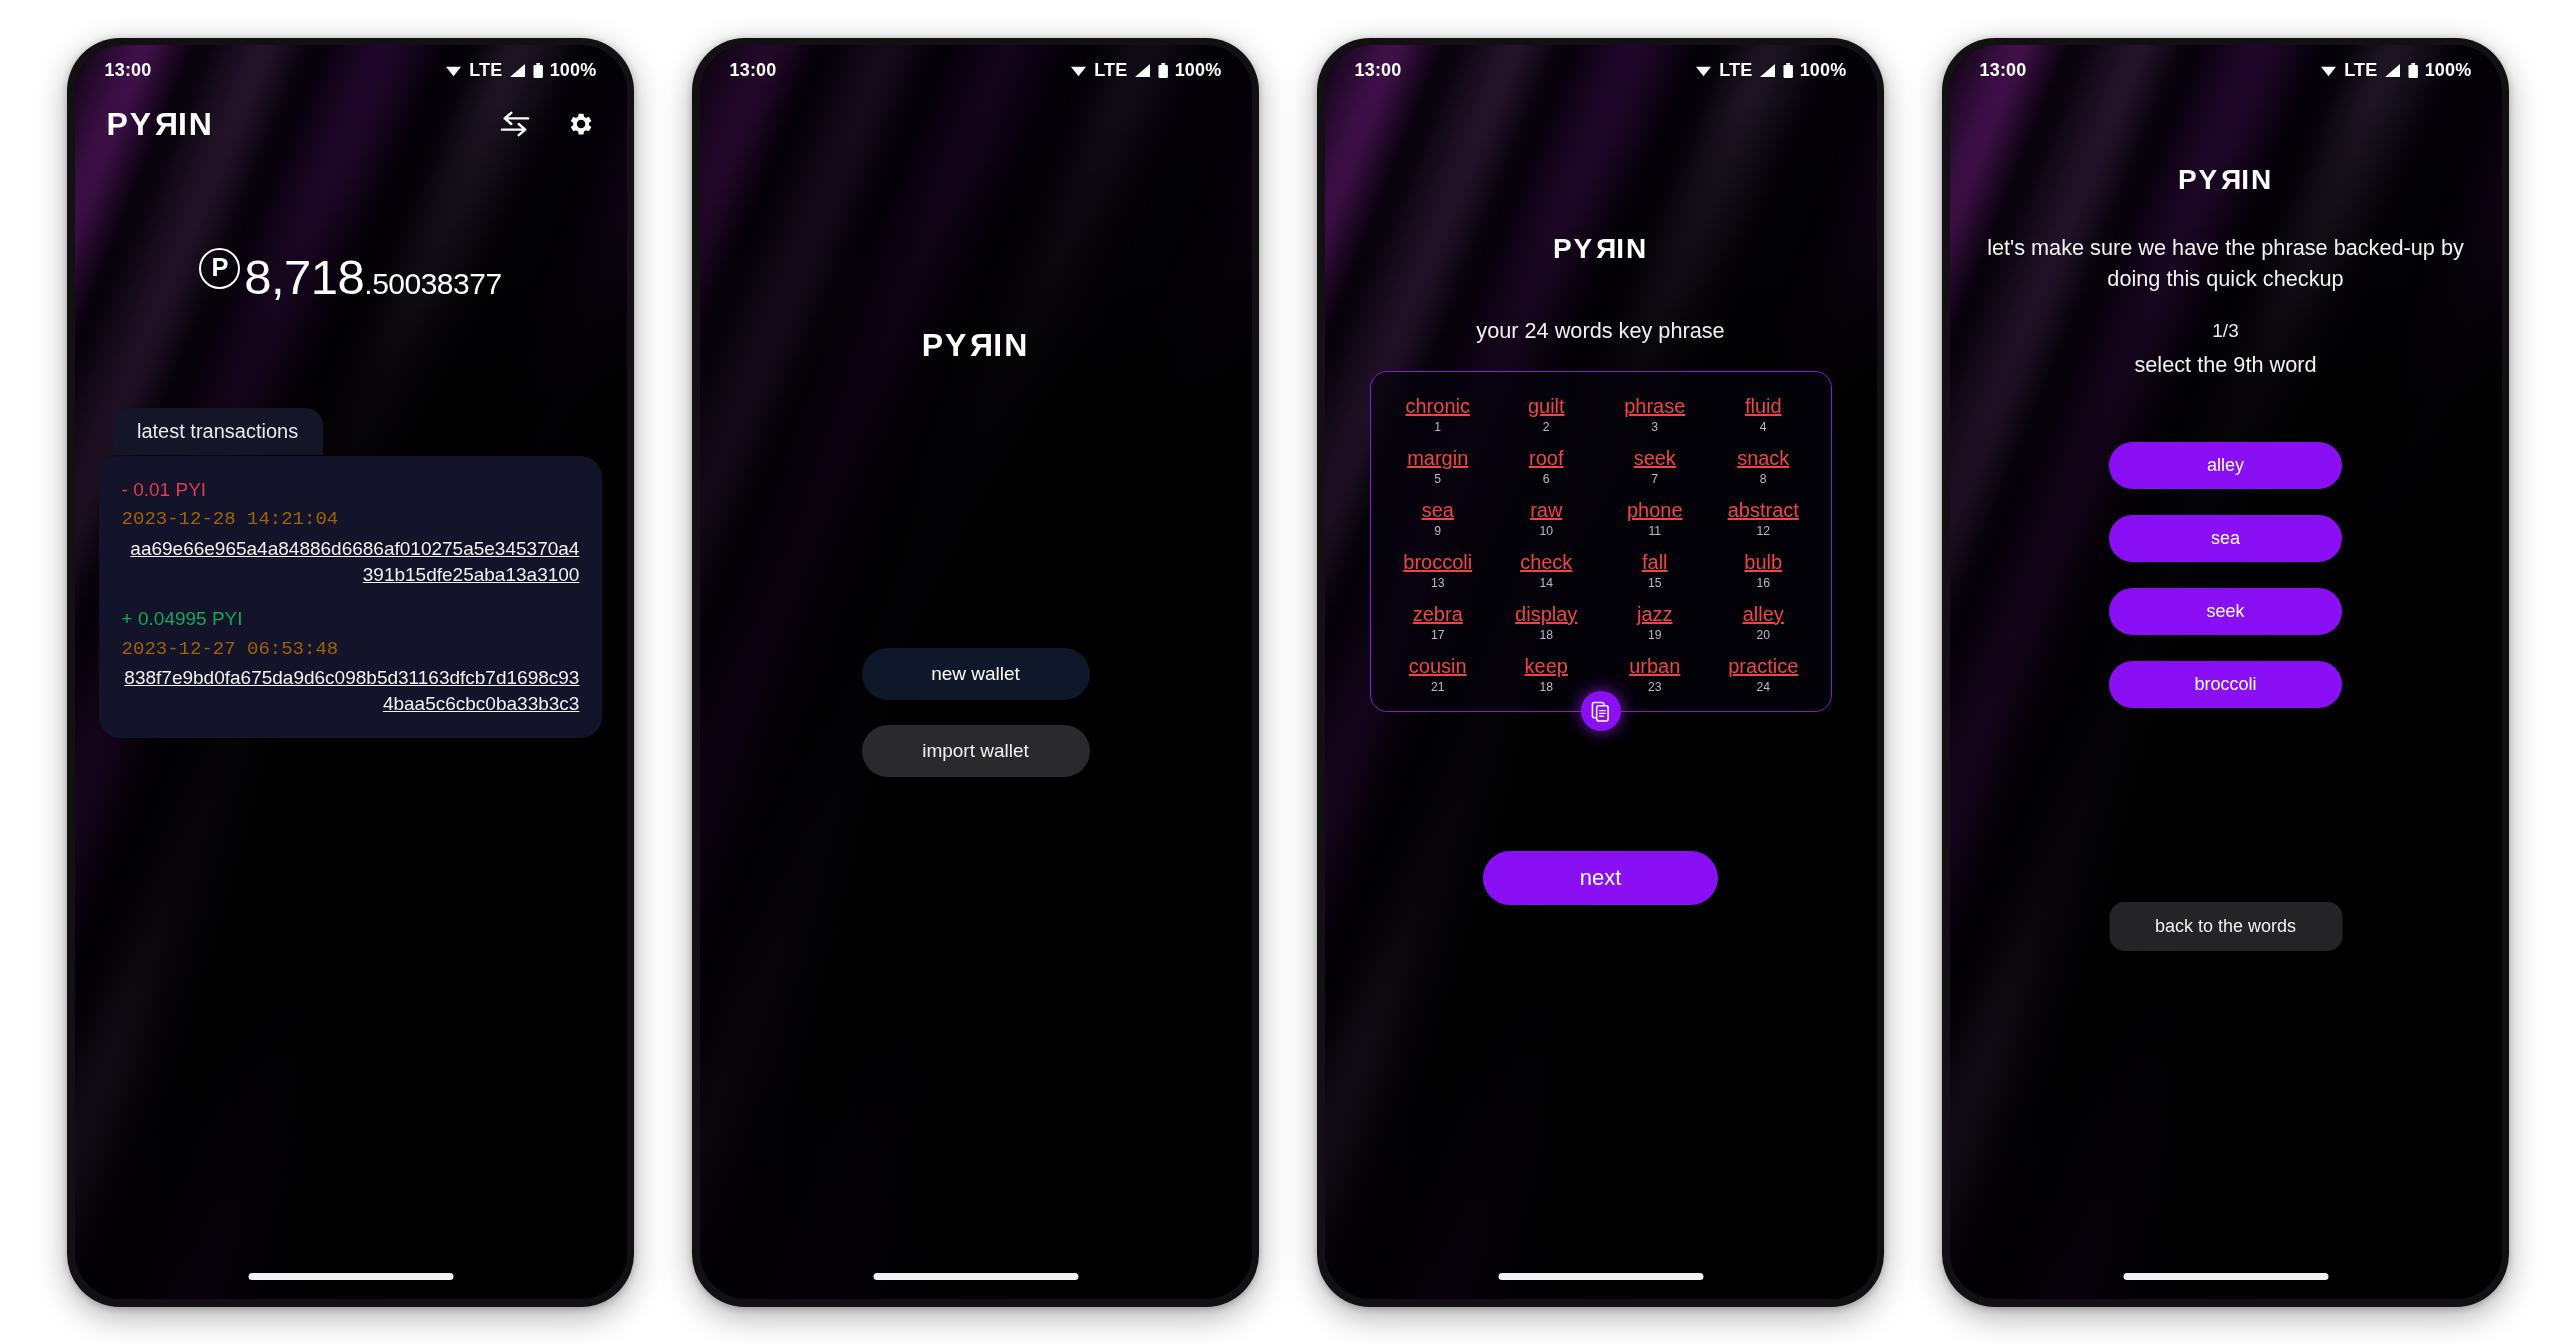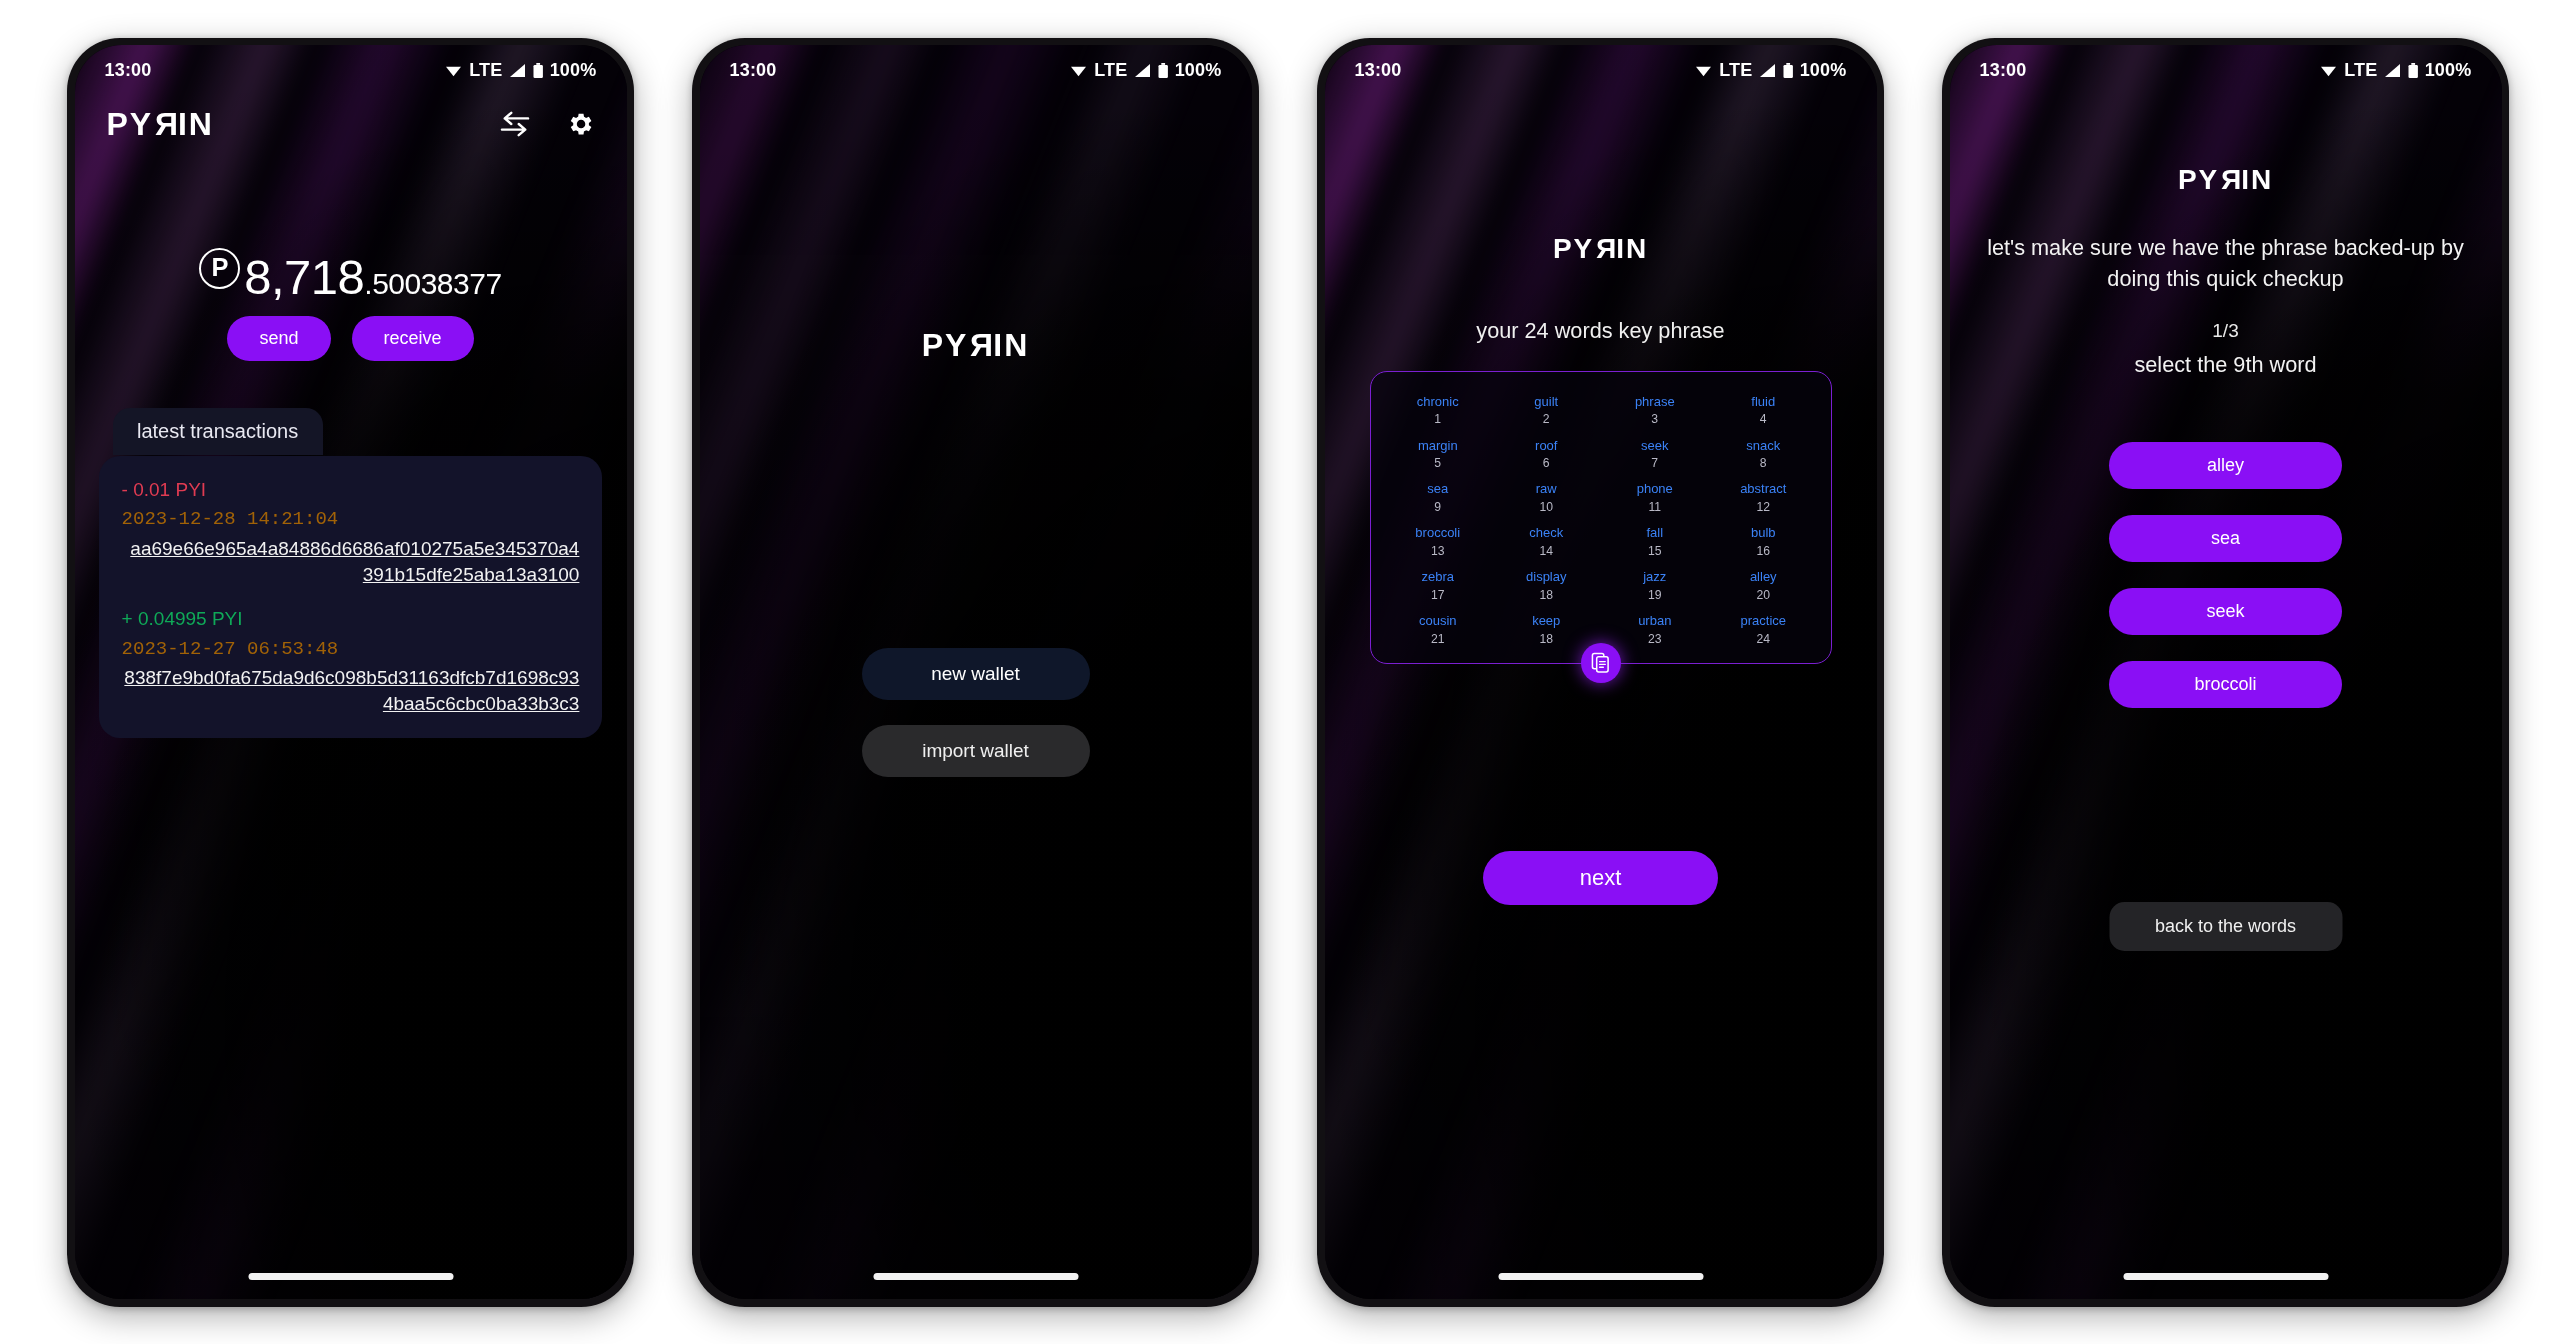--- a/index.html
+++ b/index.html
@@ -184,21 +184,21 @@
     border-radius: 17px;
     background: rgba(6,3,12,.72);
     padding: 22.6px 13px 17px;
   }
   .words-grid {
     display: grid;
     grid-template-columns: repeat(4, 1fr);
     row-gap: 12.2px;
   }
   .w-cell { text-align: center; }
-  .w-word { color: #3b82f6; font-size: 13px; line-height: 1.15; }
+  .w-word { color: #ef4444; font-size: 20px; line-height: 1.15; text-decoration: underline; }
   .w-num  { color: #b9b9c6; font-size: 12.2px; margin-top: 2.8px; }
   .copy-fab {
     position: absolute; left: 50%; bottom: -20px;
     transform: translateX(-50%);
     width: 40px; height: 40px; border-radius: 50%;
     background: #8a0ff5;
     display: flex; align-items: center; justify-content: center;
     border: none; cursor: pointer;
     box-shadow: 0 0 17px rgba(150,35,245,.75);
   }
@@ -295,24 +295,20 @@
             </svg>
           </span>
         </div>
 
         <div class="balance">
           <span class="coin">P</span>
           <span class="bal-int">8,718</span>
           <span class="bal-dec">.50038377</span>
         </div>
 
-        <div class="actions">
-          <button class="pill">send</button>
-          <button class="pill">receive</button>
-        </div>
 
         <div class="tx-header">latest transactions</div>
 
         <div class="tx-card">
           <div class="tx">
             <div class="tx-amt neg">- 0.01 PYI</div>
             <div class="tx-date">2023-12-28 14:21:04</div>
             <div class="tx-hash">aa69e66e965a4a84886d6686af010275a5e345370a4391b15dfe25aba13a3100</div>
           </div>
           <div class="tx">

